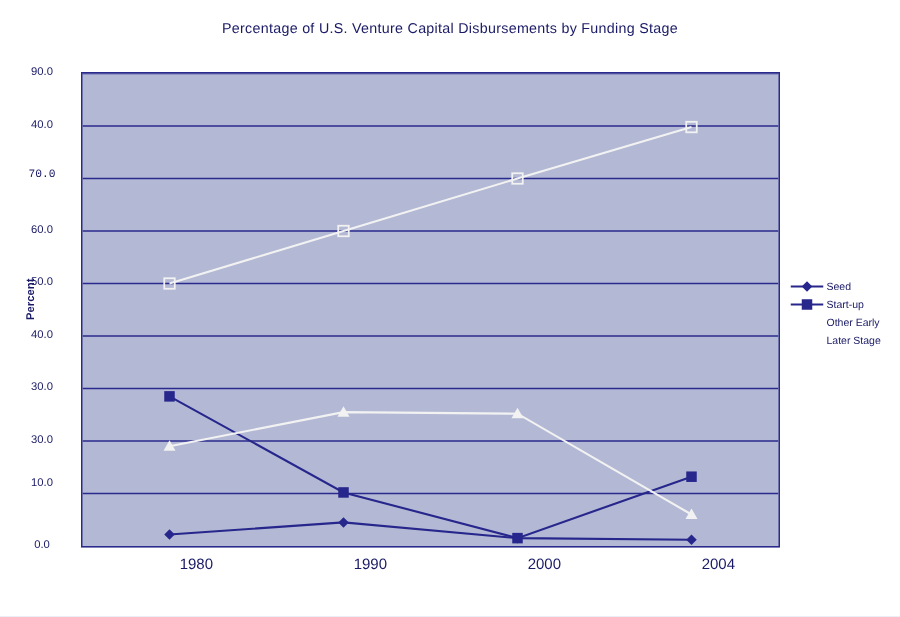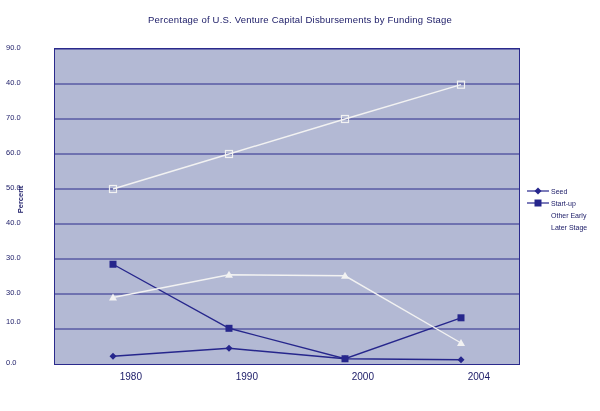--- a/index.html
+++ b/index.html
@@ -48,21 +48,21 @@
     left: 0;
     top: 0;
     width: 600px;
     height: 411px;
     pointer-events: none;
   }
   .y-tick {
     position: absolute;
     left: 6px;
     width: 44px;
-    text-align: left;
+    text-align: center;
     font-size: 7.5px;
     color: #1a1a66;
   }
   .x-tick {
     position: absolute;
     width: 60px;
     text-align: right;
     font-size: 10px;
     color: #1a1a66;
     top: 371px;
@@ -201,21 +201,21 @@
 
   <div class="ylab-wrap">
     <div id="y-ticks">
         <div class="y-tick" style="top: 358px;">0.0</div>
         <div class="y-tick" style="top: 317px;">10.0</div>
         <div class="y-tick" style="top: 288px;">30.0</div>
         <div class="y-tick" style="top: 253px;">30.0</div>
         <div class="y-tick" style="top: 218px;">40.0</div>
         <div class="y-tick" style="top: 183px;">50.0</div>
         <div class="y-tick" style="top: 148px;">60.0</div>
-        <div class="y-tick" style="top: 113px;">70.0</div>
+        <div class="y-tick" style="top: 113px; font-family: Liberation Mono, monospace;">70.0</div>
         <div class="y-tick" style="top: 78px;">40.0</div>
         <div class="y-tick" style="top: 43px;">90.0</div>
       </div>
     <div id="x-ticks">
         <div class="x-tick" style="left: 82px;">1980</div>
         <div class="x-tick" style="left: 198px;">1990</div>
         <div class="x-tick" style="left: 314px;">2000</div>
         <div class="x-tick" style="left: 430px;">2004</div>
       </div>
   </div>

